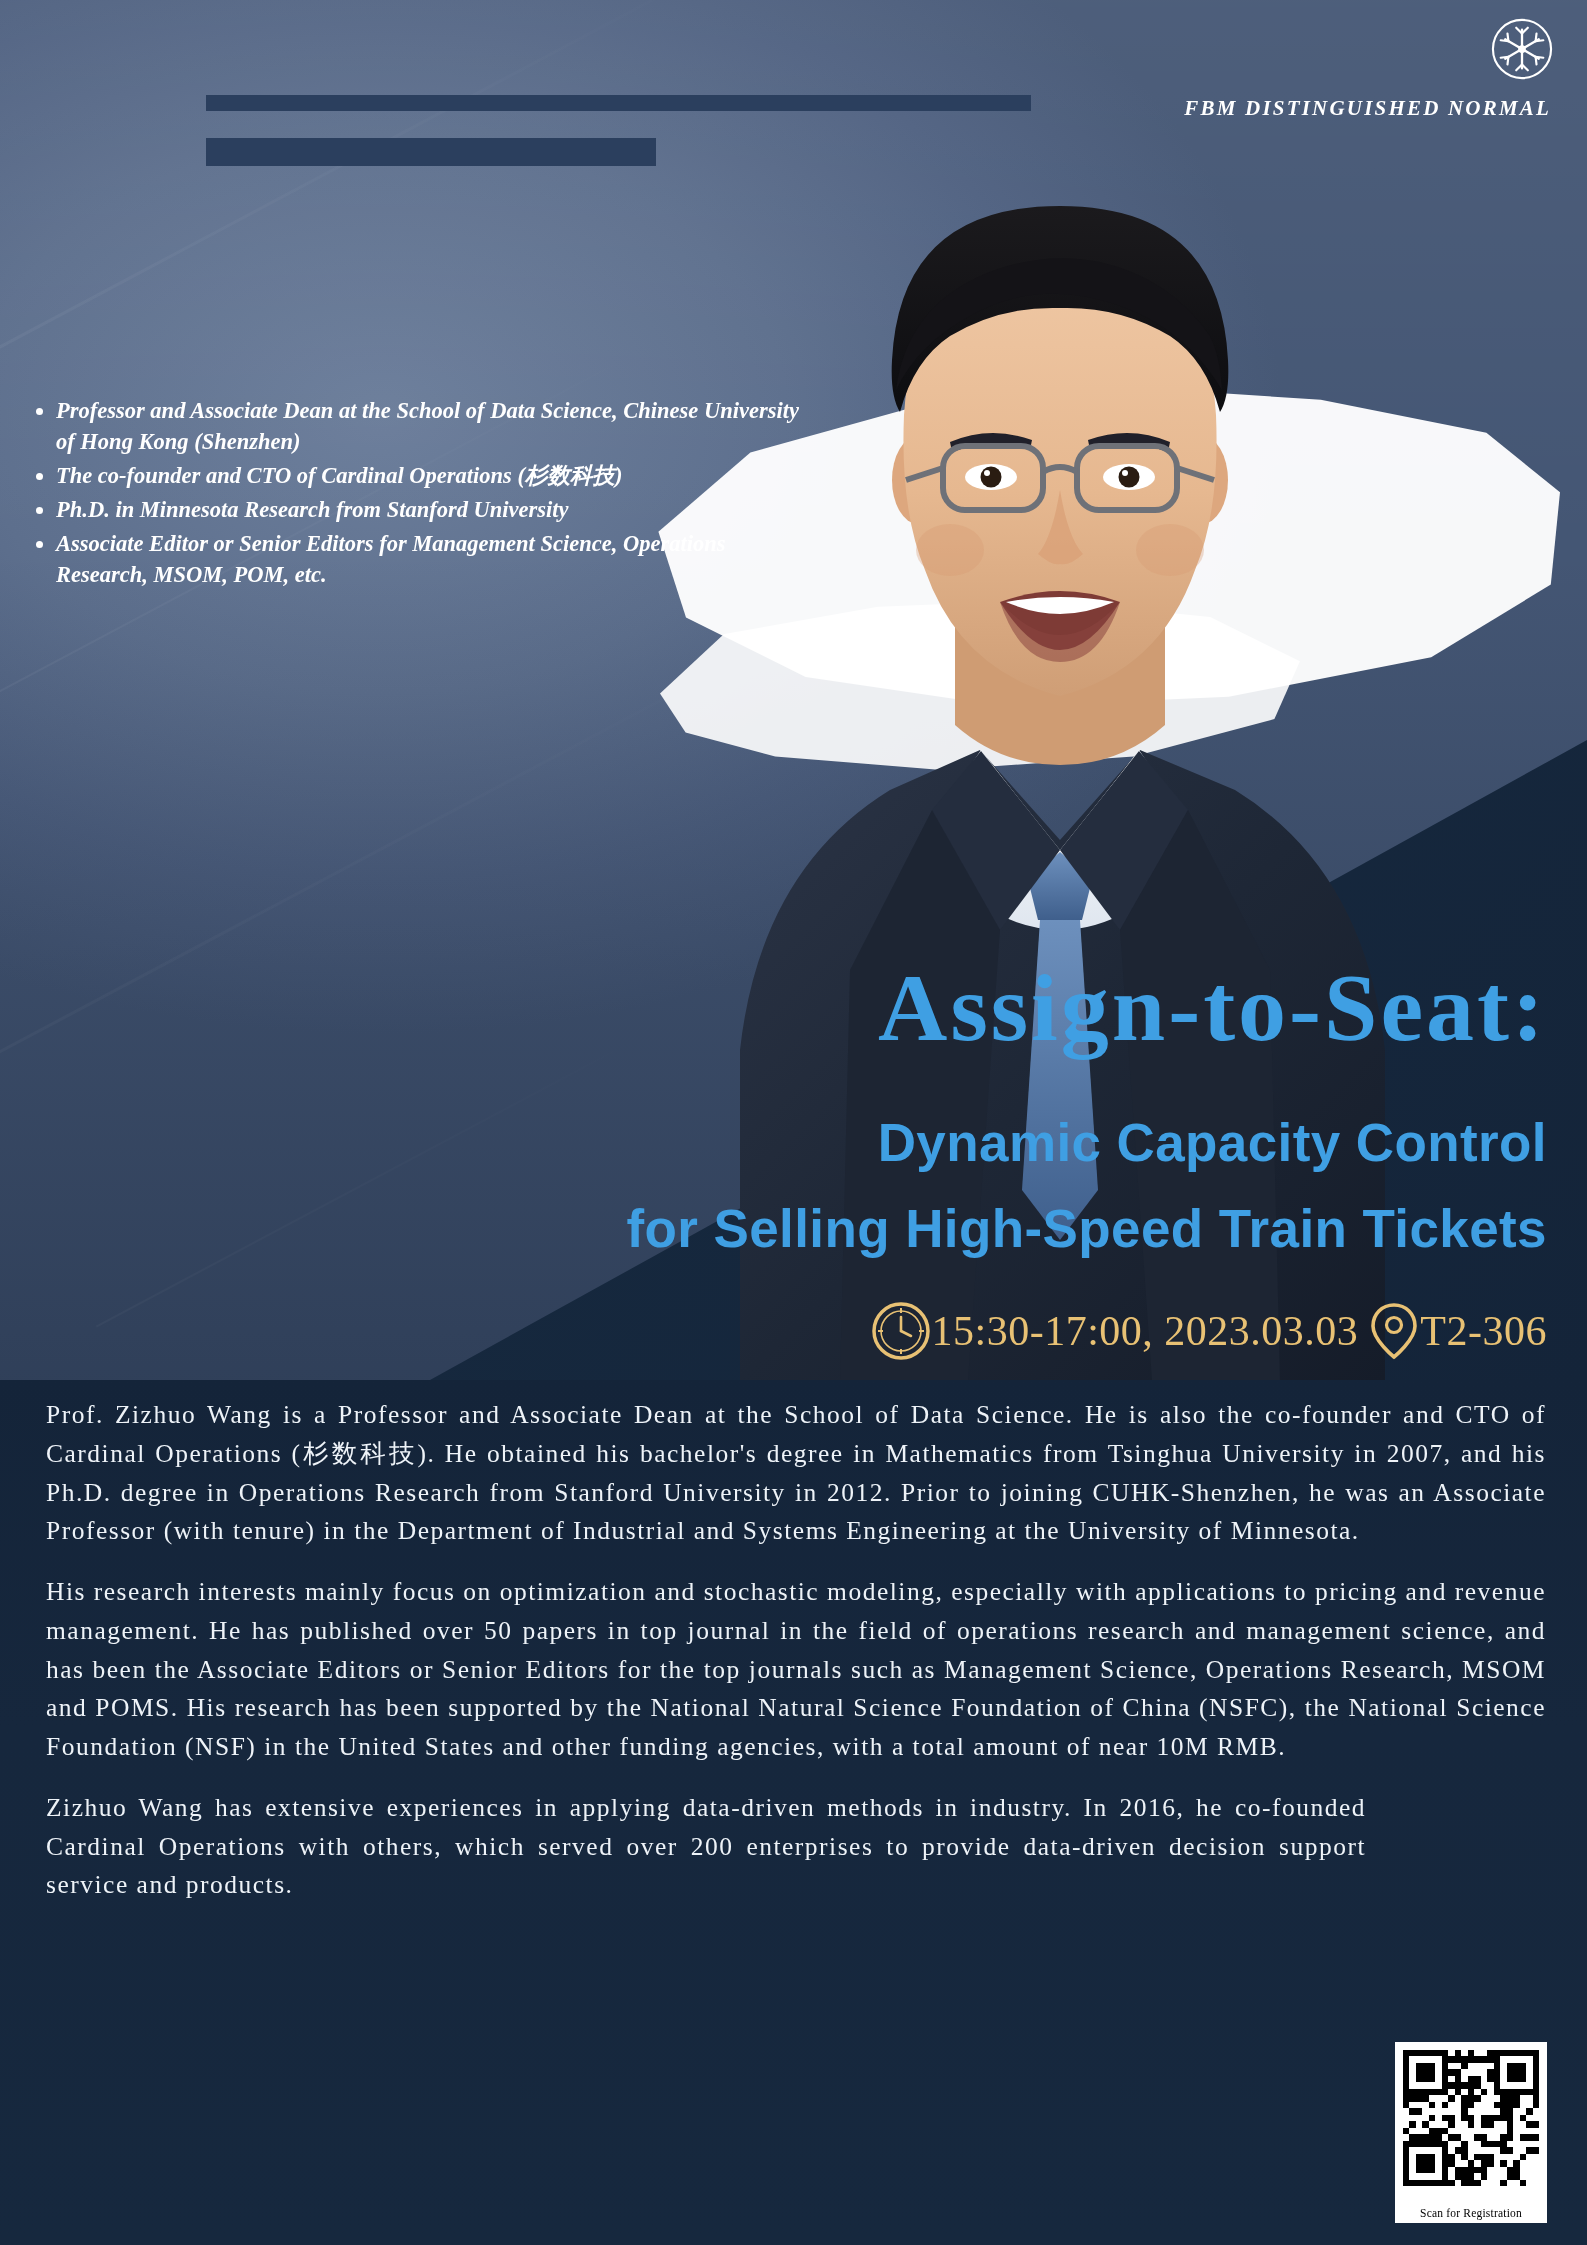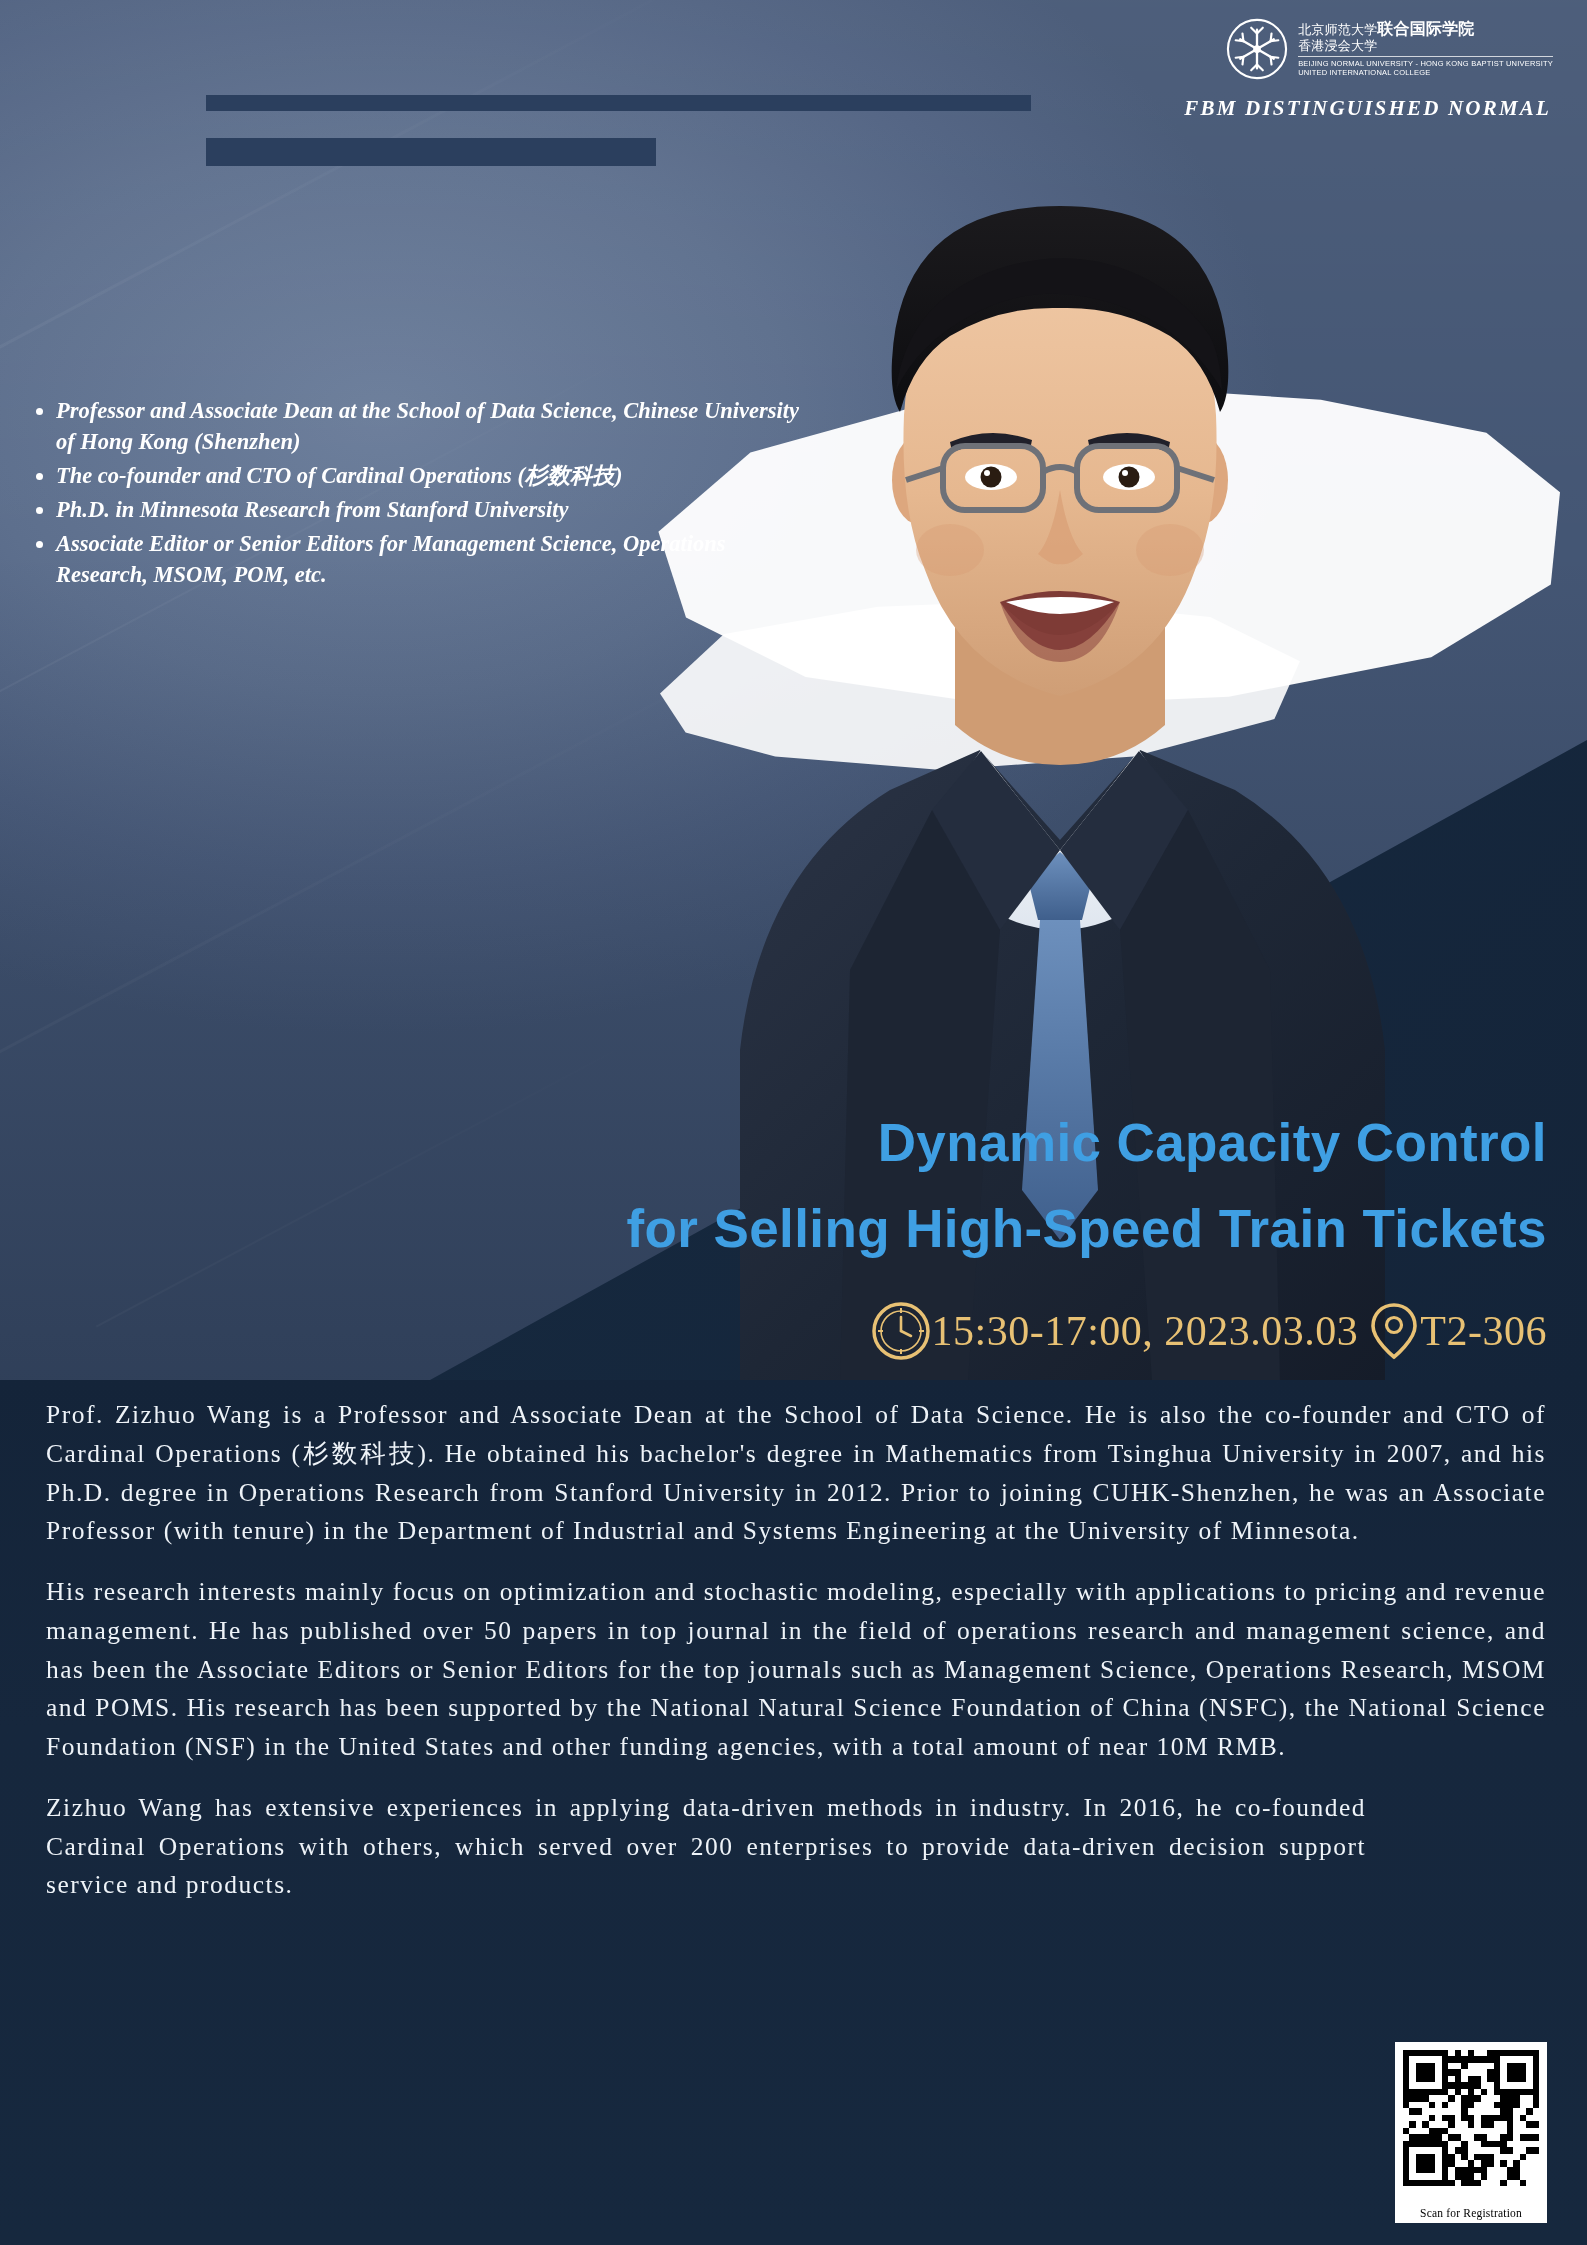--- a/index.html
+++ b/index.html
@@ -296,29 +296,20 @@
           <line x1="46" y1="40" x2="54" y2="41"></line>
             <line x1="46" y1="40" x2="47" y2="48"></line>
           <line x1="18" y1="40" x2="10" y2="41"></line>
             <line x1="18" y1="40" x2="17" y2="48"></line>
           <line x1="46" y1="24" x2="54" y2="23"></line>
             <line x1="46" y1="24" x2="47" y2="16"></line>
         </g>
         <circle cx="32" cy="32" r="4" fill="#ffffff"></circle>
       </svg>
     </div>
-    <div>
-      <div class="logo-text-cn">
-        <span>北京师范大学</span><b>联合国际学院</b>
-      </div>
-      <div class="logo-text-cn">香港浸会大学</div>
-      <div class="logo-divider"></div>
-      <div class="logo-text-en">BEIJING NORMAL UNIVERSITY - HONG KONG BAPTIST UNIVERSITY</div>
-      <div class="logo-text-en">UNITED INTERNATIONAL COLLEGE</div>
-    </div>
   </div>
 
   <div class="lecture-label">FBM  DISTINGUISHED NORMAL</div>
 
   <div class="portrait">
     <svg viewBox="0 0 760 1230" width="760" height="1230">
       <defs>
         <linearGradient id="suit" x1="0" y1="0" x2="1" y2="1">
           <stop offset="0%" stop-color="#2b3446"></stop>
           <stop offset="50%" stop-color="#1e2736"></stop>
@@ -398,20 +389,21 @@
   </div>
 
 
   <ul class="bullets">
     <li>Professor and Associate Dean at the School of Data Science, Chinese University of Hong Kong (Shenzhen)</li>
     <li>The co-founder and CTO of Cardinal Operations (杉数科技)</li>
     <li>Ph.D. in Minnesota Research from Stanford University</li>
     <li>Associate Editor or Senior Editors for Management Science, Operations Research, MSOM, POM, etc.</li>
   </ul>
 
+  <div class="title-main">Assign-to-Seat:</div>
   <div class="title-sub1">Dynamic Capacity Control</div>
   <div class="title-sub2">for Selling High-Speed Train Tickets</div>
 
   <div class="meta-row">
     <span class="clock-icon">
       <svg viewBox="0 0 62 62" width="62" height="62">
         <circle cx="31" cy="31" r="27" fill="none" stroke="#e8c174" stroke-width="3.5"></circle>
         <circle cx="31" cy="31" r="20" fill="none" stroke="#e8c174" stroke-width="1.6"></circle>
         <g stroke="#e8c174" stroke-width="2.6" stroke-linecap="round">
           <line x1="31" y1="31" x2="31" y2="17"></line>

